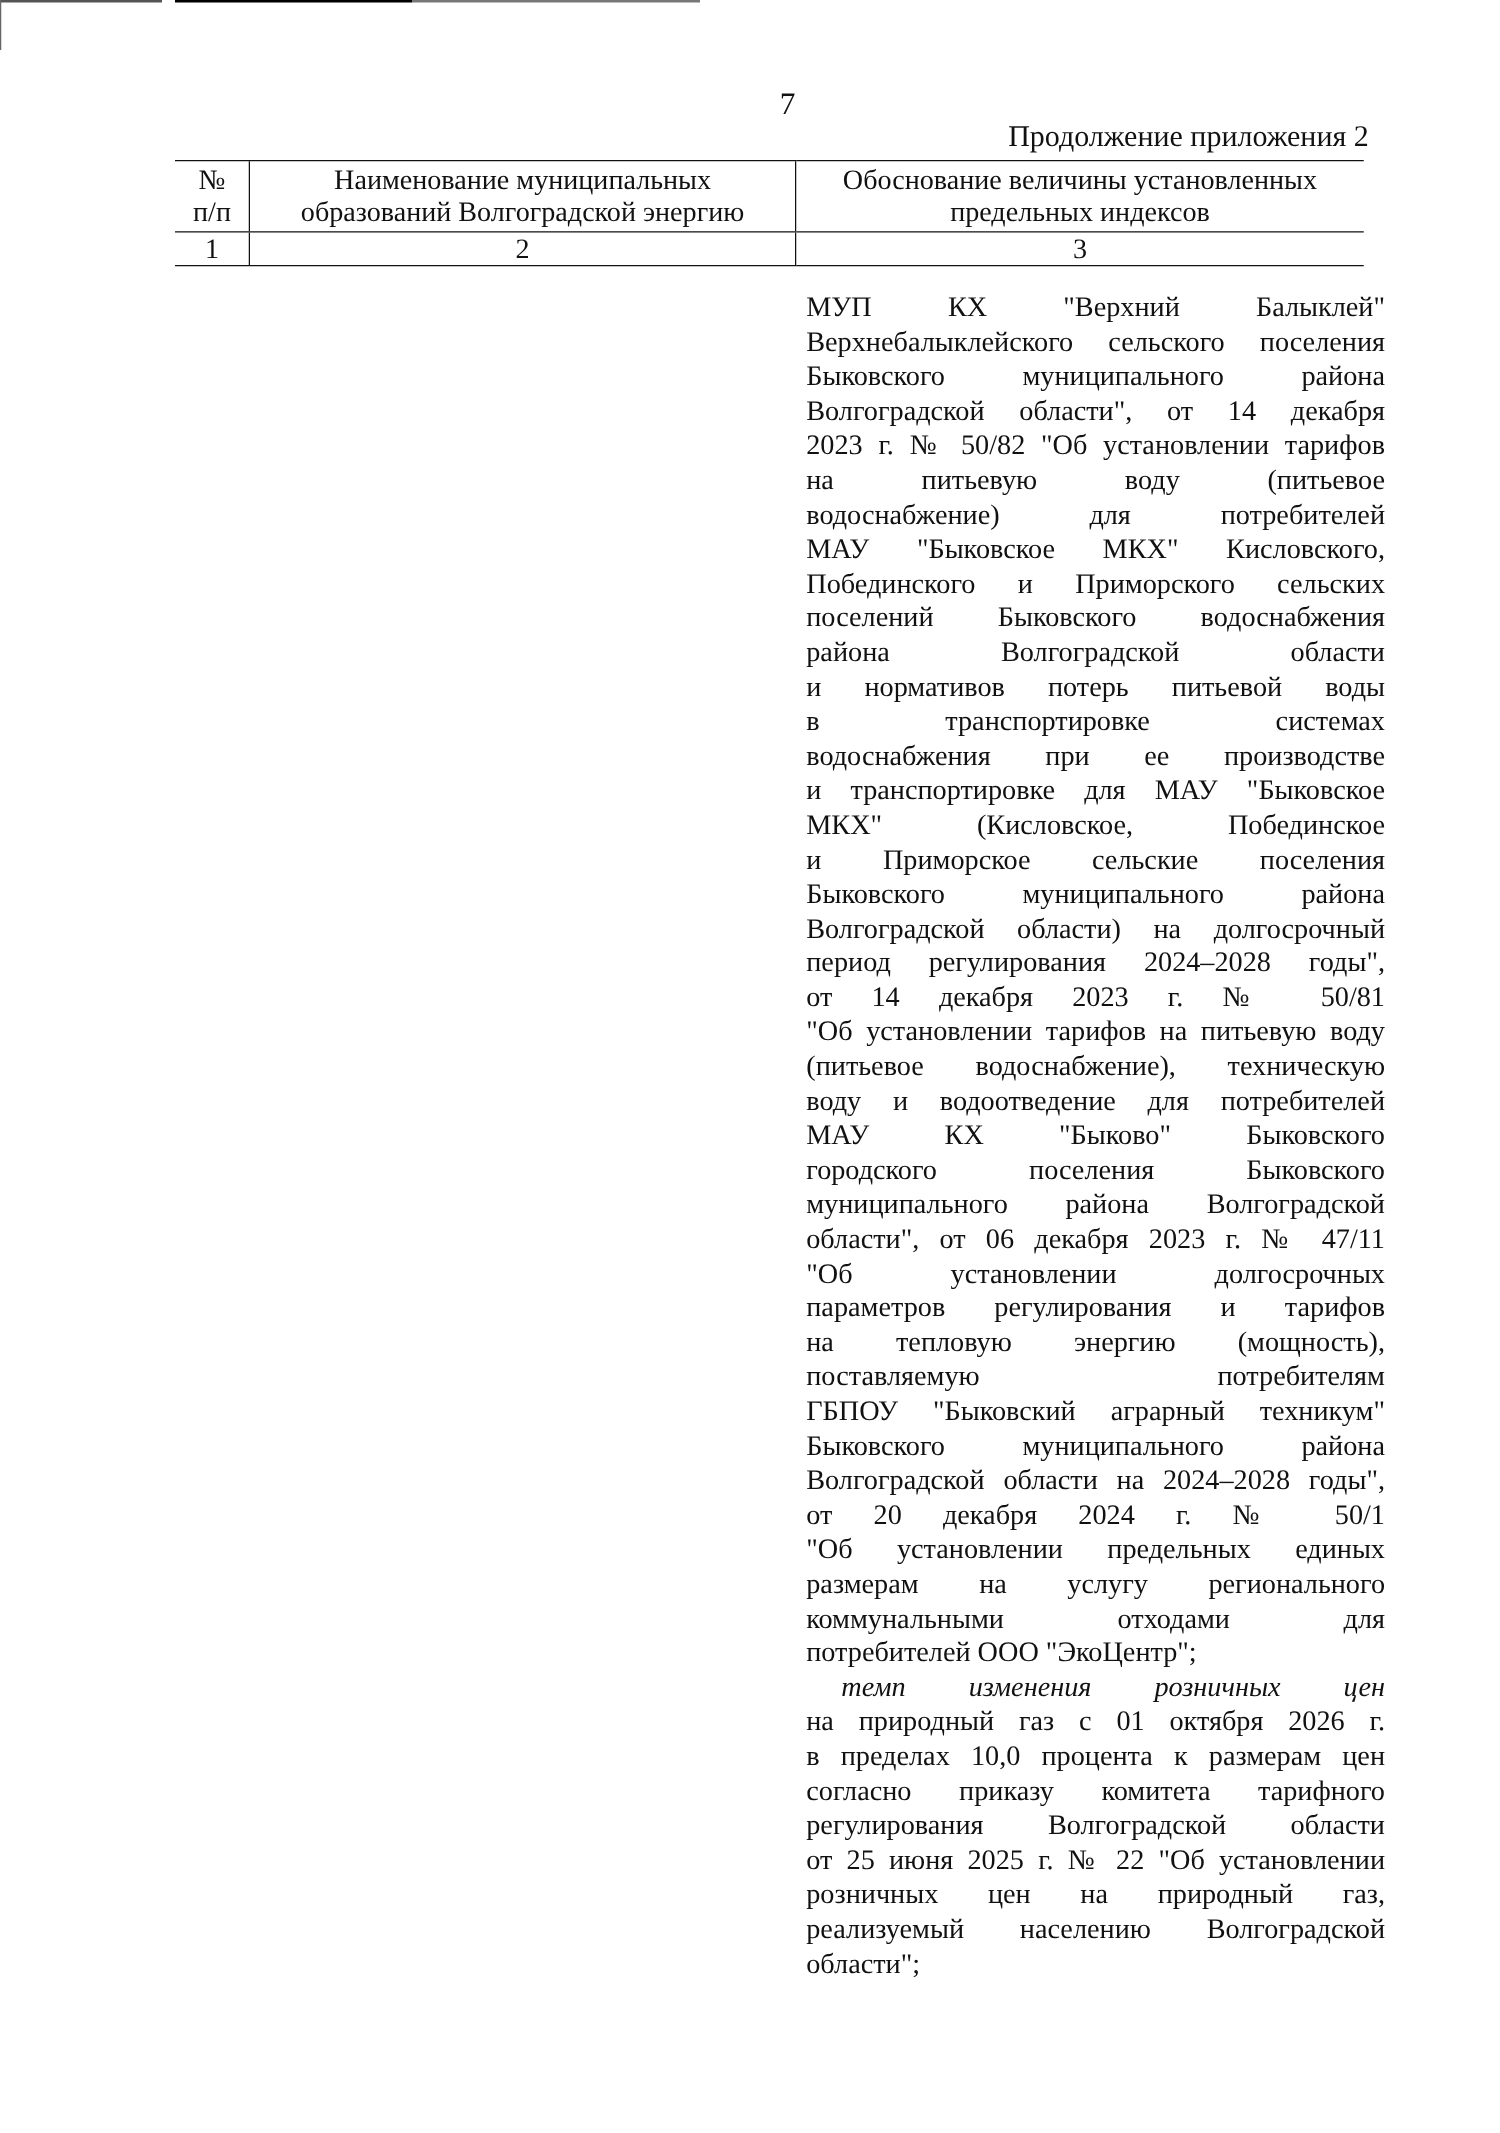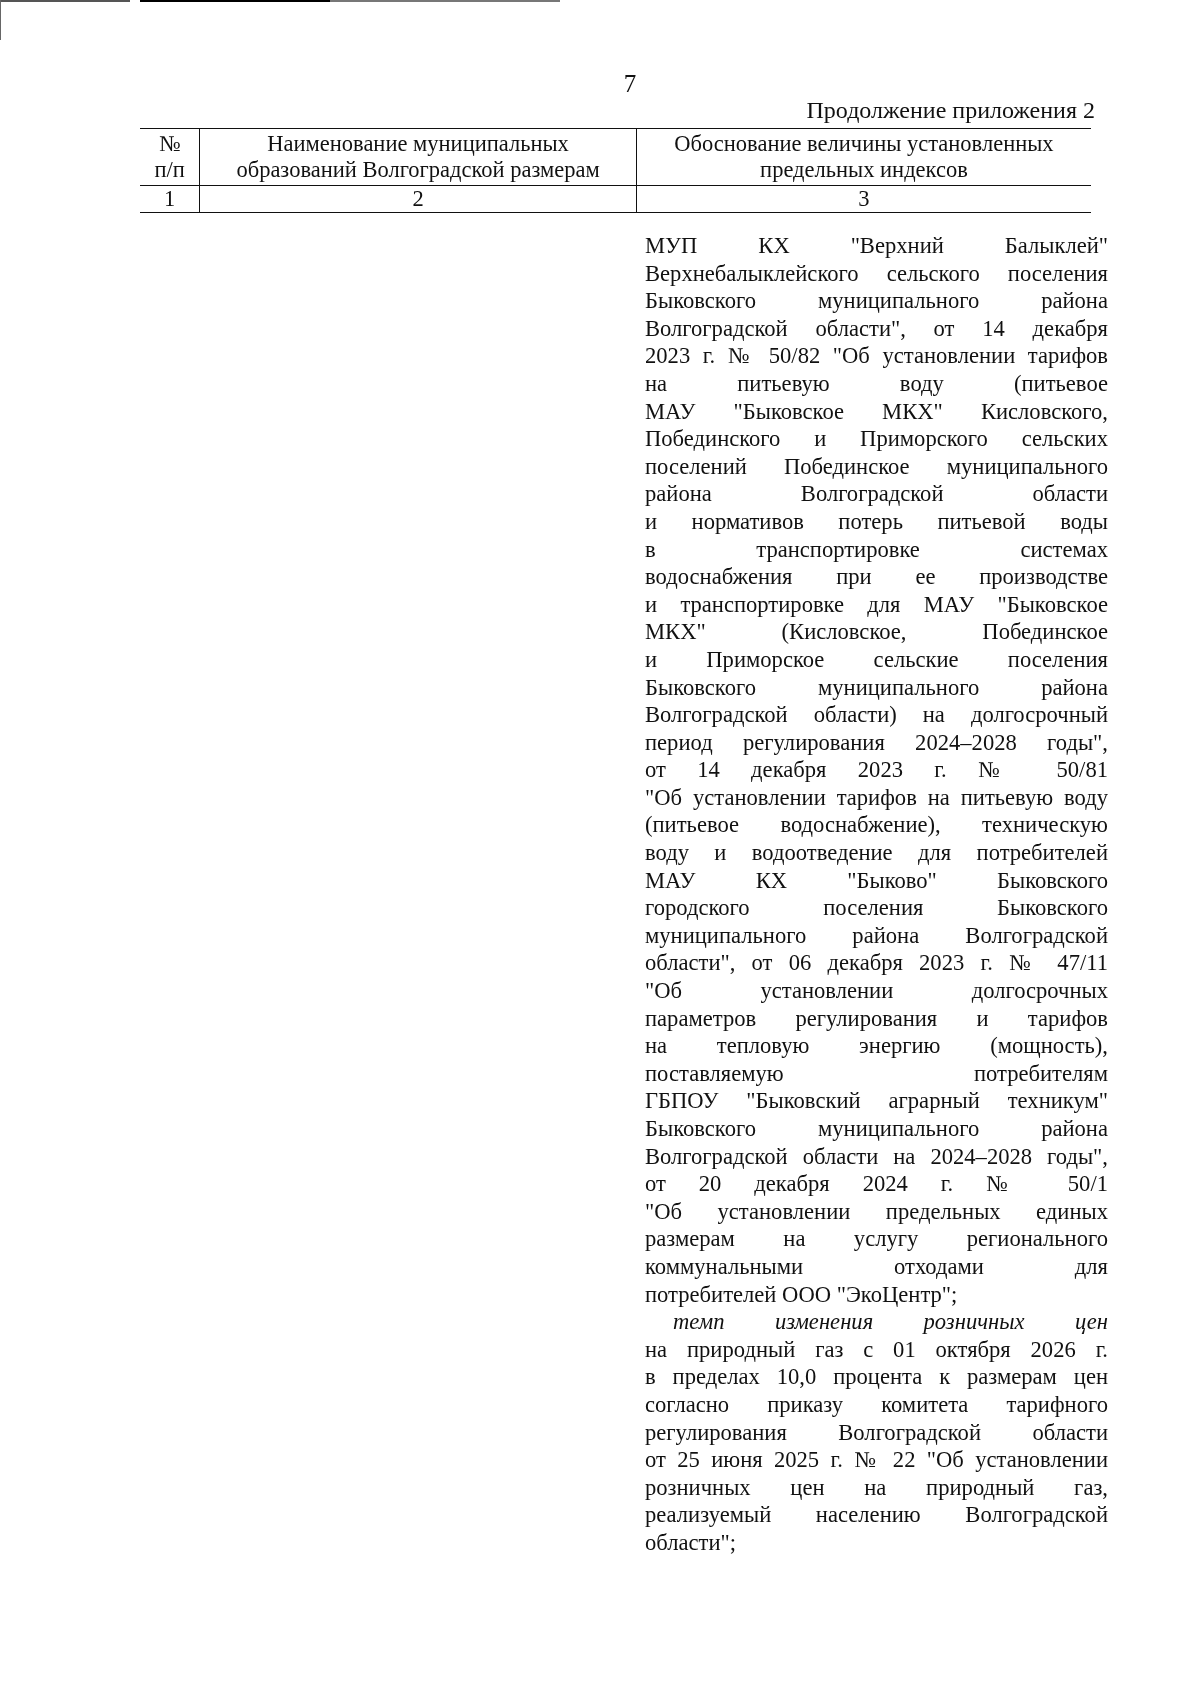--- a/index.html
+++ b/index.html
@@ -111,21 +111,21 @@
 
 <table class="doc-table">
   <thead>
     <tr class="head-row">
       <th class="col-1">
         <div>№</div>
         <div>п/п</div>
       </th>
       <th class="col-2">
         <div>Наименование муниципальных</div>
-        <div>образований Волгоградской размерам</div>
+        <div>образований Волгоградской энергию</div>
       </th>
       <th class="col-3">
         <div>Обоснование величины установленных</div>
         <div>предельных индексов</div>
       </th>
     </tr>
     <tr class="num-row">
       <th>1</th>
       <th>2</th>
       <th>3</th>
@@ -134,23 +134,24 @@
 </table>
 
 <div class="body-text">
   <p id="para1">
       <span class="line">МУП КХ "Верхний Балыклей"</span>
       <span class="line">Верхнебалыклейского сельского поселения</span>
       <span class="line">Быковского муниципального района</span>
       <span class="line">Волгоградской области", от 14 декабря</span>
       <span class="line">2023 г. № 50/82 "Об установлении тарифов</span>
       <span class="line">на питьевую воду (питьевое</span>
+      <span class="line">водоснабжение) для потребителей</span>
       <span class="line">МАУ "Быковское МКХ" Кисловского,</span>
       <span class="line">Побединского и Приморского сельских</span>
-      <span class="line">поселений Побединское муниципального</span>
+      <span class="line">поселений Быковского водоснабжения</span>
       <span class="line">района Волгоградской области</span>
       <span class="line">и нормативов потерь питьевой воды</span>
       <span class="line">в транспортировке системах</span>
       <span class="line">водоснабжения при ее производстве</span>
       <span class="line">и транспортировке для МАУ "Быковское</span>
       <span class="line">МКХ" (Кисловское, Побединское</span>
       <span class="line">и Приморское сельские поселения</span>
       <span class="line">Быковского муниципального района</span>
       <span class="line">Волгоградской области) на долгосрочный</span>
       <span class="line">период регулирования 2024–2028 годы",</span>

